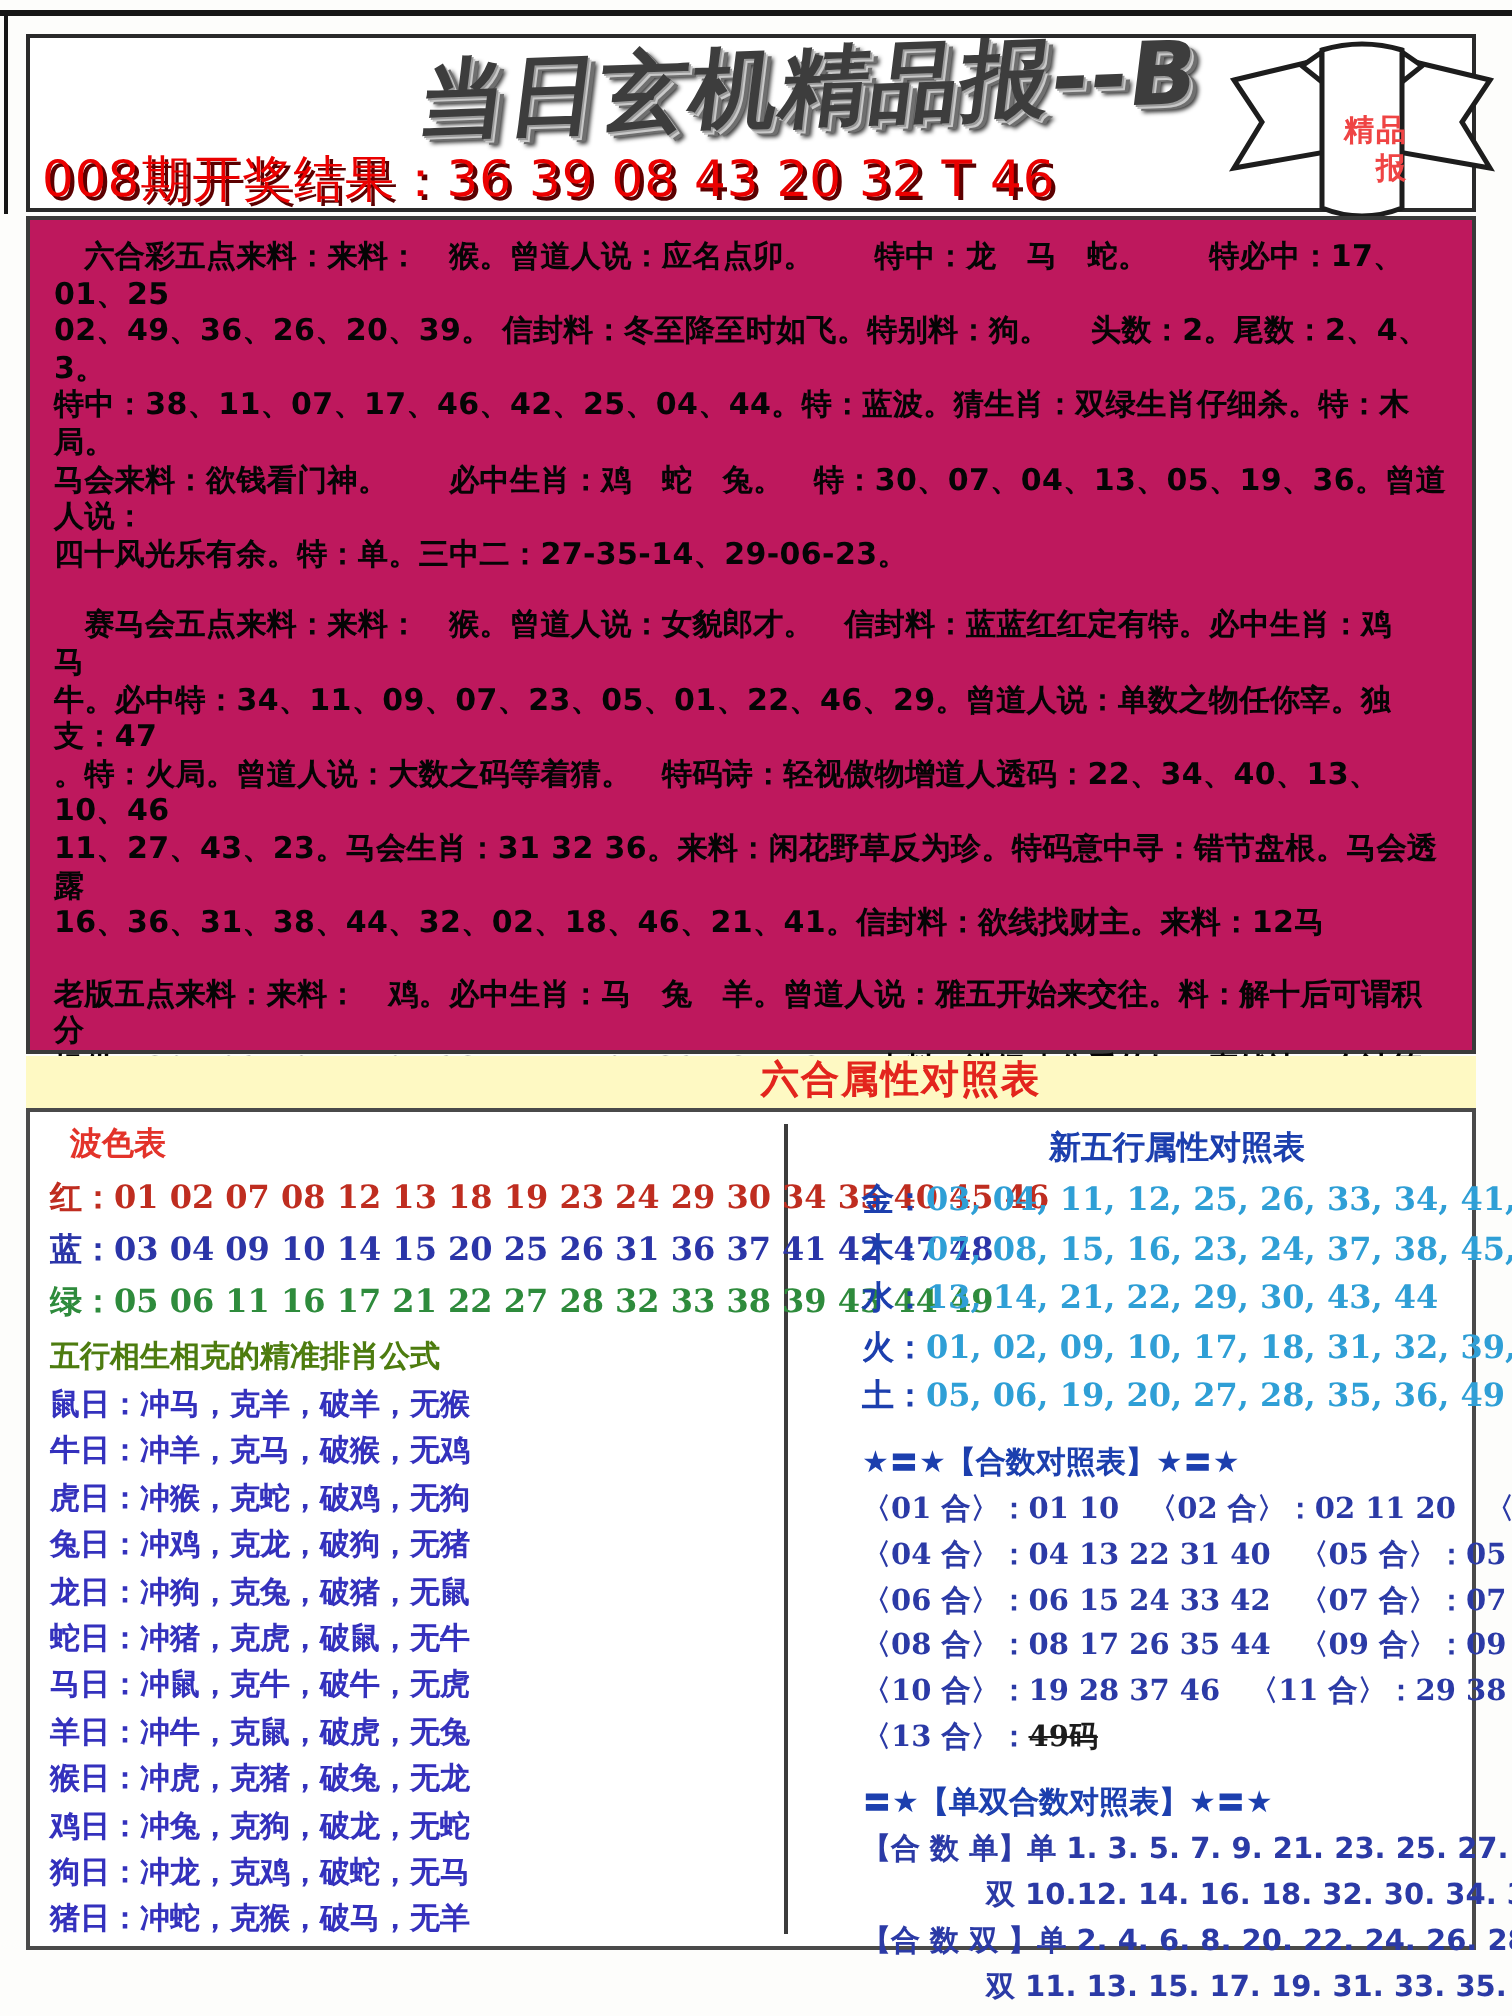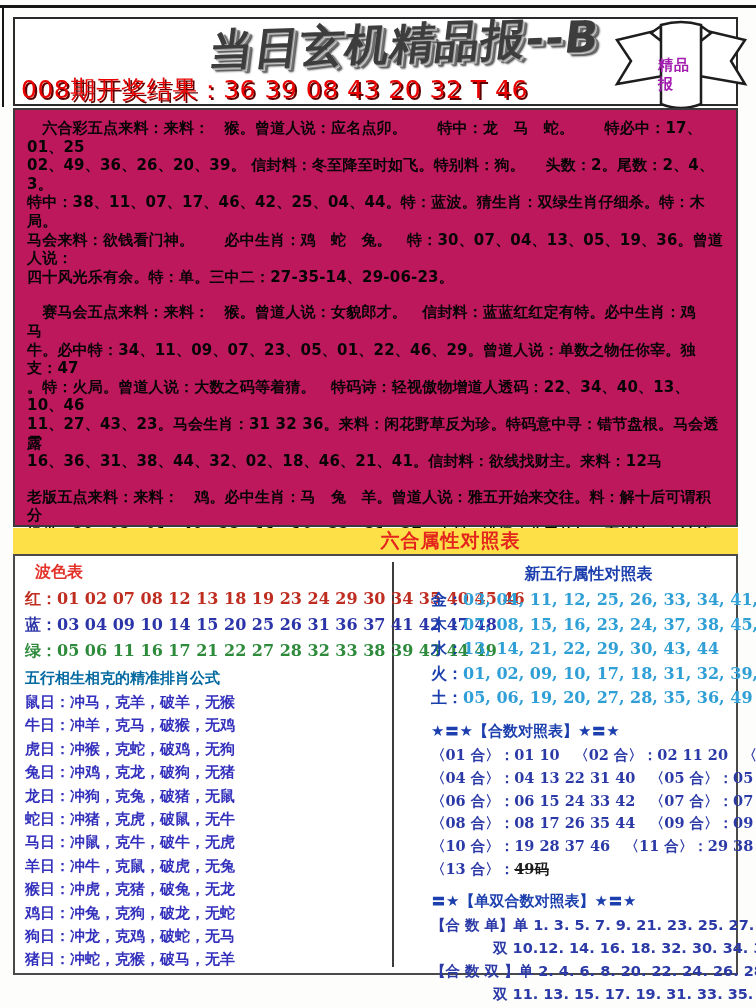--- a/index.html
+++ b/index.html
@@ -22,51 +22,51 @@
     color:#3d3d3d;
     text-shadow: 1px 1px 0 #9a9a9a, 2px 2px 0 #c9c9c9, 4px 3px 0 #6f6f6f, 5px 4px 2px #333;
   }
   .result-line {
     position:absolute; left:6px; bottom:-2px; white-space:nowrap;
     font-size:25px; font-weight:400; letter-spacing:0.5px;
     color:#ea0000; text-shadow:2px 2px 0 #5c0000;
   }
   .ribbon { position:absolute; top:16px; left:614px; width:134px; height:98px; }
   .ribbon-label {
-    position:absolute; top:40px; left:44px; width:46px; text-align:left;
-    color:#a21caf; font-size:15px; font-weight:900; letter-spacing:1px;
+    position:absolute; top:40px; left:44px; width:46px; text-align:right;
+    color:#ef4444; font-size:15px; font-weight:900; letter-spacing:1px;
   }
 
   
   .main-box { position:absolute; top:108px; left:13px; width:725px; height:419px;
     border:2px solid #3a3a3a; background:#be185d; padding:9px 10px 0 12px; }
   .para { margin:0 0 17px 0; }
   .pline {
     font-size:15px; line-height:18.6px; font-weight:700; color:#050505;
     white-space:pre-wrap; letter-spacing:0.2px;
   }
 
   
-  .band { position:absolute; top:528px; left:13px; width:725px; height:26px; background:#fde047; }
+  .band { position:absolute; top:528px; left:13px; width:725px; height:26px; background:#fef9c3; }
   .band-title { text-align:center; text-indent:150px; line-height:25px;
     color:#e3251d; font-size:19px; font-weight:900; letter-spacing:1px; }
 
   
   .bottom-box { position:absolute; top:554px; left:13px; width:725px; height:421px;
     border:2px solid #4a4a4a; background:#ffffff; }
   .vdivider { position:absolute; top:6px; bottom:6px; left:377px; width:2px; background:#3c3c3c; }
 
   .left-col { position:absolute; top:0; left:0; width:375px; height:100%; padding:4px 6px 0 10px; }
   .wave-title { color:#e3332a; font-size:16px; font-weight:700; margin:2px 0 3px 10px; }
   .wave-row { font-size:16px; font-weight:700; line-height:26px; white-space:nowrap;
     font-family:"DejaVu Serif", serif; }
   .wave-red   { color:#bf2d20; }
   .wave-blue  { color:#2b35a8; }
   .wave-green { color:#2e8b3c; }
-  .formula-title { color:#0369a1; font-size:15px; font-weight:700; margin:5px 0 3px 0; }
+  .formula-title { color:#4d7c0f; font-size:15px; font-weight:700; margin:5px 0 3px 0; }
   .zodiac-line { color:#3431bd; font-size:15px; font-weight:700; line-height:23.4px; white-space:nowrap; }
 
   .right-col { position:absolute; top:0; left:380px; width:345px; height:100%; padding:6px 4px 16px 8px;margin-left:28px; }
   .fe-title { color:#1c3fae; font-weight:900; font-size:16px; text-align:center; margin:2px 18px 3px 0; }
   .el-row { line-height:24.6px; font-size:16px; white-space:nowrap; }
   .el-label { color:#1c3fae; font-weight:900; }
   .el-nums { color:#2f9fd6; font-weight:600; font-family:"DejaVu Serif", serif; }
   .sum-header { color:#1c3fae; font-weight:900; font-size:15px; margin:11px 0 3px 0; }
   .sum-line { color:#2b3aa6; font-size:14.5px; font-weight:600; line-height:22.8px;
     white-space:nowrap; font-family:"DejaVu Serif", serif; }

